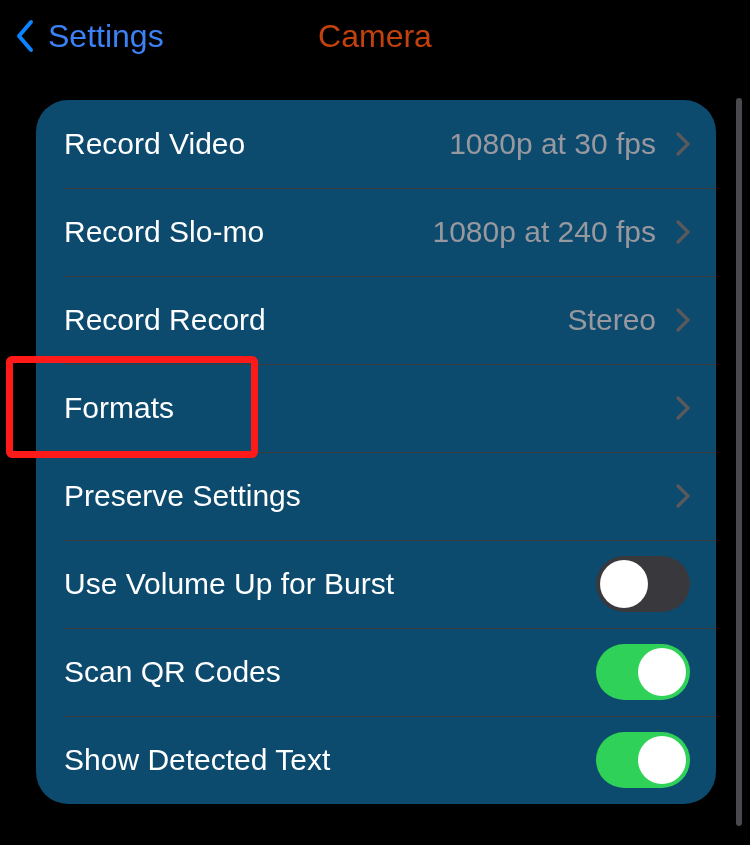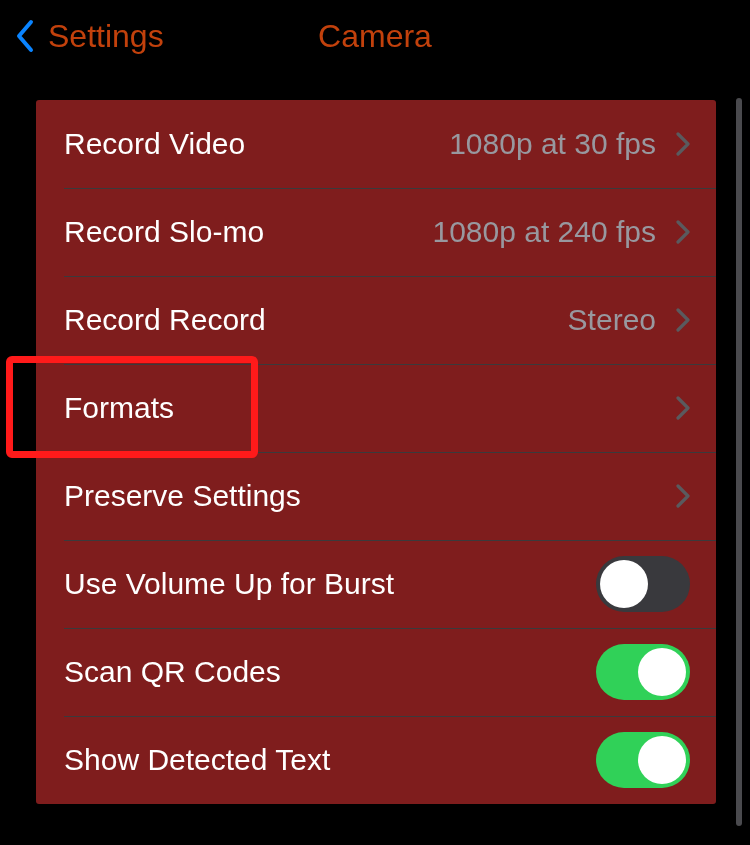--- a/index.html
+++ b/index.html
@@ -17,43 +17,43 @@
       display: flex;
       align-items: center;
     }
     .back {
       position: absolute;
       left: 14px;
       top: 0;
       height: 72px;
       display: flex;
       align-items: center;
-      color: #c2410c;
+      color: #3b82f6;
       font-size: 32px;
       font-weight: 400;
     }
     .back svg { width: 22px; height: 36px; margin-right: 12px; }
     .title {
       position: absolute;
       left: 50%;
       transform: translateX(-50%);
       font-size: 32px;
       font-weight: 400;
       color: #c2410c;
     }
     .panel-wrap {
       position: absolute;
       top: 100px;
       left: 36px;
       right: 34px;
       bottom: 0;
     }
     .panel {
-      background: #7f1d1d;
-      border-radius: 3px;
+      background: #0c4a6e;
+      border-radius: 32px;
       overflow: hidden;
     }
     .row {
       height: 88px;
       display: flex;
       align-items: center;
       padding: 0 26px 0 28px;
       position: relative;
     }
     .row + .row::before {

